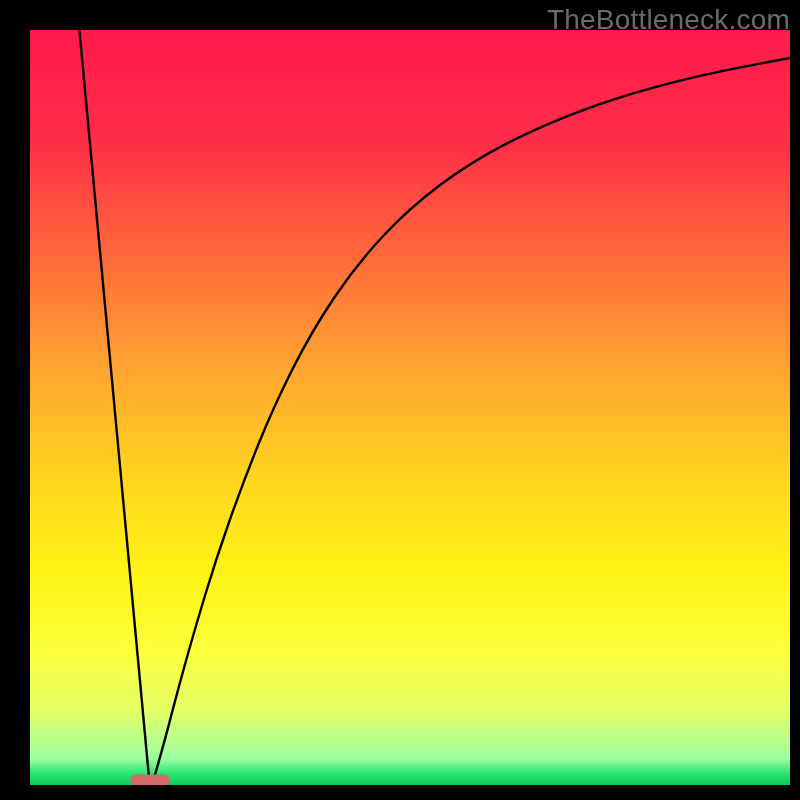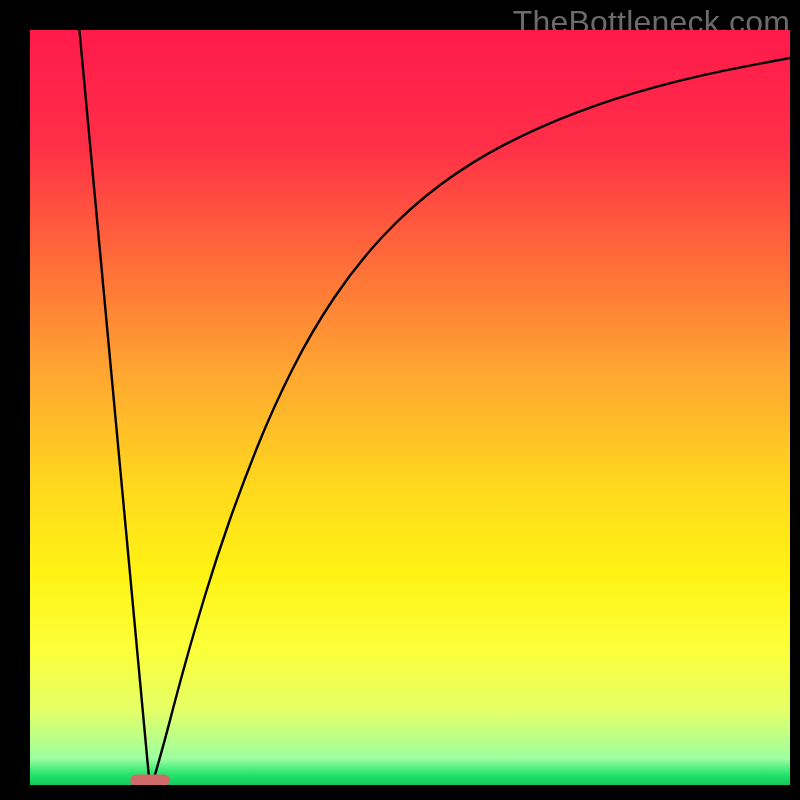--- a/index.html
+++ b/index.html
@@ -21,21 +21,21 @@
     left: 30px;
     top: 30px;
     width: 760px;
     height: 755px;
   }
   .watermark {
     position: absolute;
     top: 4px;
     right: 10px;
     color: #6b6b6b;
-    font-size: 32px;
+    font-size: 28px;
     font-weight: 400;
     letter-spacing: 0.2px;
   }
   svg { display: block; }
 </style>
 </head>
 <body>
 
 <div class="frame">
 

